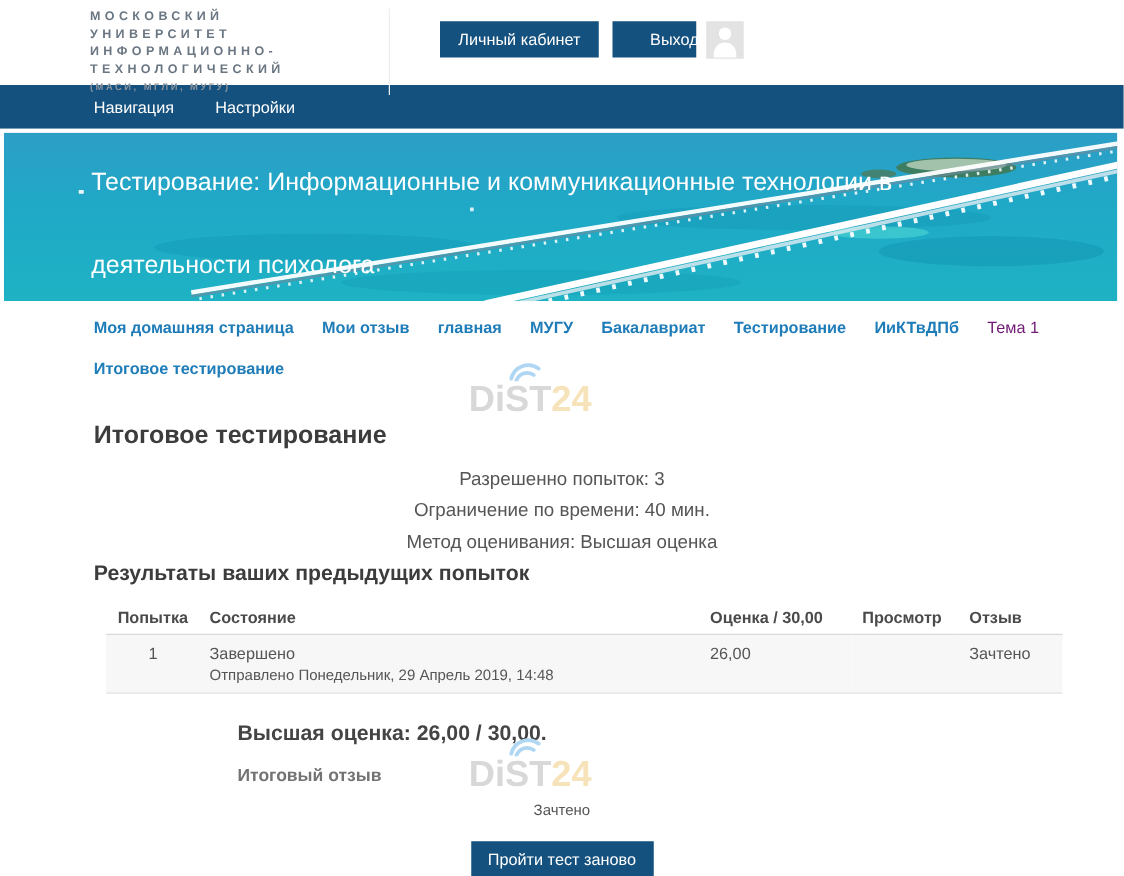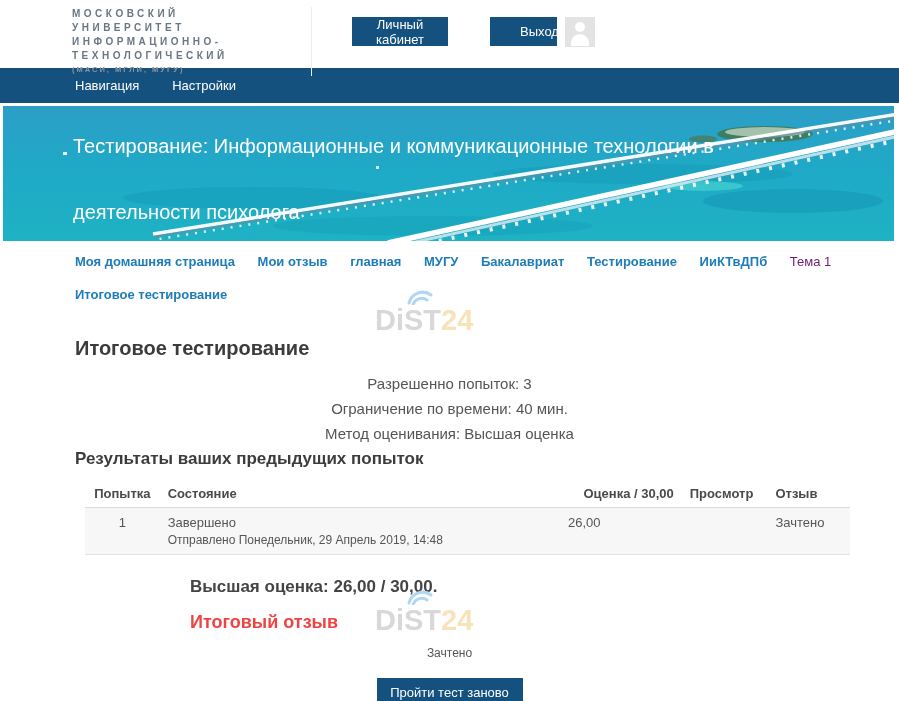--- a/index.html
+++ b/index.html
@@ -19,21 +19,21 @@
     padding-right: 0;
   }
   .logo-line { font-size: 10px; font-weight: bold; letter-spacing: 3.5px; line-height: 14px; }
   .logo-sub  { font-size: 7.5px; font-weight: bold; letter-spacing: 2px; color: #8b949d; line-height: 12px; margin-top: 1px; }
   .hdr-btn {
     position: absolute; top: 17px; height: 29px;
     background: #15517E; color: #fff; font-size: 13px;
     border: none; display: flex; align-items: center; justify-content: center;
     font-family: "Liberation Sans", sans-serif; cursor: pointer;
   }
-  .btn-cabinet { left: 352px; width: 96px; }
+  .btn-cabinet { left: 352px; width: 127px; }
   .btn-logout  { left: 490px; width: 67px; padding-left: 32px; }
   .avatar {
     position: absolute; left: 565px; top: 17px; width: 30px; height: 30px;
     background: #e3e3e3; overflow: hidden; cursor: pointer;
   }
   .avatar-head {
     position: absolute; left: 10px; top: 5px; width: 10px; height: 10px;
     background: #fff; border-radius: 50%;
   }
   .avatar-body {
@@ -82,30 +82,30 @@
   .quiz-info { margin-top: 11px; text-align: center; font-size: 15px; line-height: 25px; color: #555; position: relative; z-index: 1; }
   .results-heading { margin: 2px 0 0 75px; font-size: 17px; line-height: 21px; color: #3c3c3c; font-weight: bold; }
 
   table.attempts { margin: 13px 0 0 85px; width: 765px; border-collapse: collapse; font-size: 13px; color: #555; position: relative; z-index: 1; }
   table.attempts th {
     font-weight: bold; color: #4a4a4a; text-align: left;
     padding: 4px 8px 6px; border-bottom: 1px solid #d9d9d9; font-size: 13px;
   }
   table.attempts th.c-attempt { width: 72px; text-align: center; }
   table.attempts th.c-state { width: 388px; }
-  table.attempts th.c-grade { width: 118px; text-align: right; }
+  table.attempts th.c-grade { width: 118px; }
   table.attempts th.c-review { width: 83px; }
   table.attempts th.c-feedback { width: 80px; }
   table.attempts tbody tr { background: #f7f7f7; border-bottom: 1px solid #e2e2e2; }
   table.attempts td { padding: 7px 8px; vertical-align: top; }
   td.cell-attempt { text-align: center; }
   .state-detail { font-size: 12px; margin-top: 3px; }
 
   .best-grade { margin: 22px 0 0 190px; font-size: 17px; font-weight: bold; color: #444; }
-  .feedback-heading { margin: 15px 8px 0 190px; font-size: 18px; font-weight: bold; color: #ef4444; position: relative; z-index: 1; }
+  .feedback-heading { margin: 15px 8px 0 190px; font-size: 14px; font-weight: bold; color: #737373; position: relative; z-index: 1; }
   .feedback-value { margin-top: 13px; text-align: center; font-size: 12px; color: #555; position: relative; z-index: 1; }
 
   .reattempt {
     display: block; margin: 18px auto 0; width: 146px; height: 29px;
     background: #15517E; color: #fff; font-size: 13px; border: none;
     font-family: "Liberation Sans", sans-serif; cursor: pointer; position: relative; z-index: 1;
   }
 </style>
 </head>
 <body>

